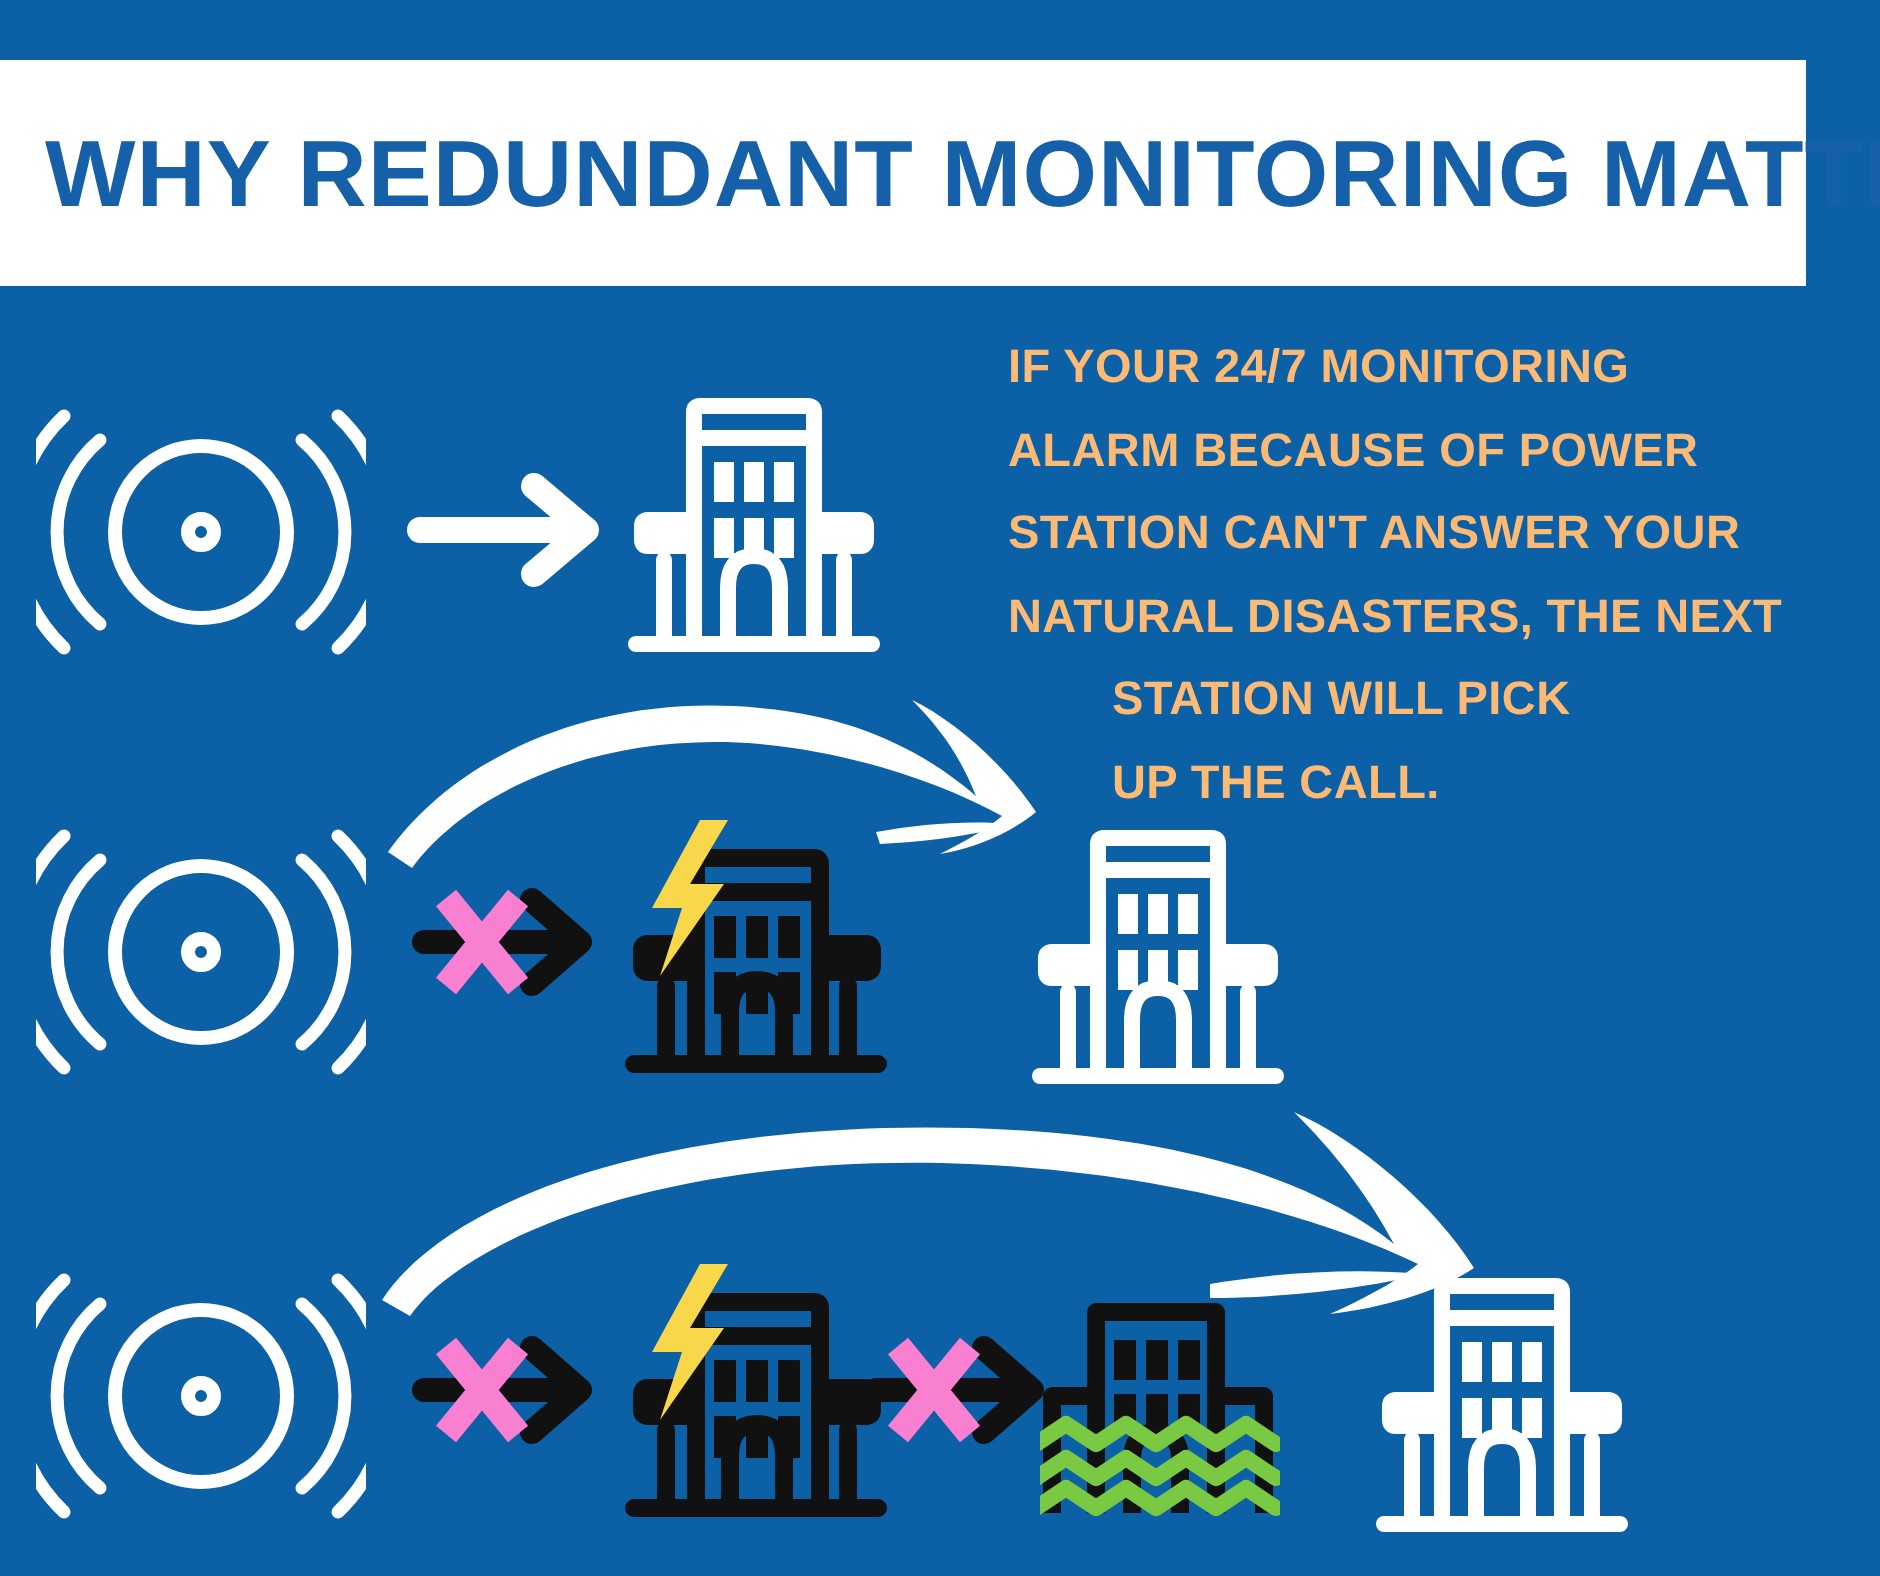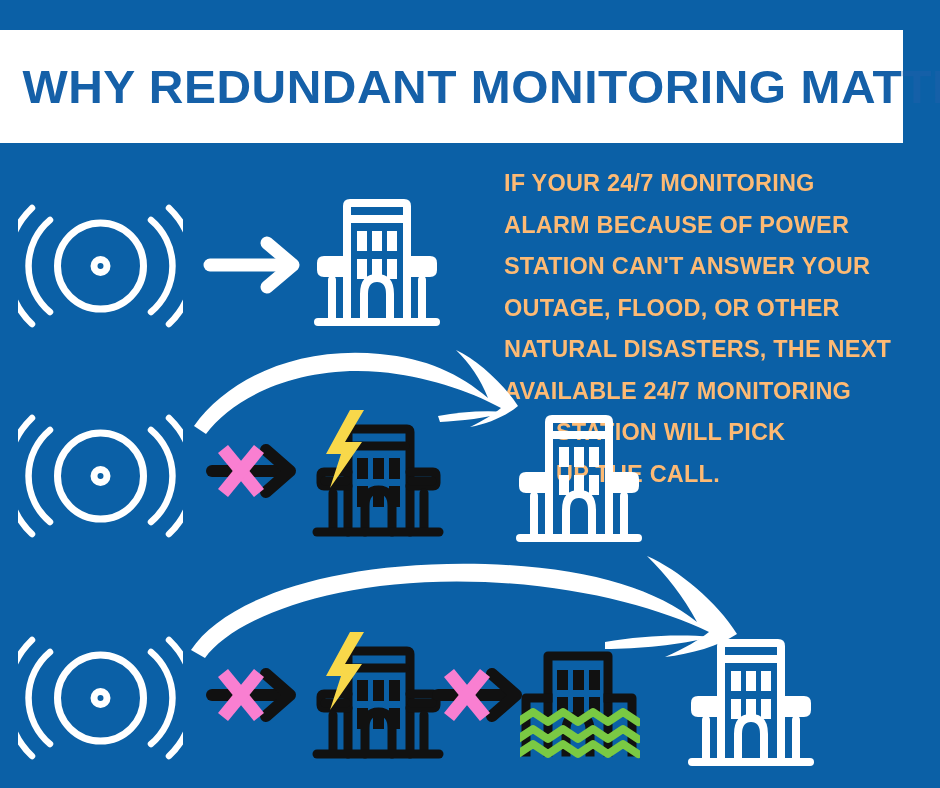--- a/index.html
+++ b/index.html
@@ -64,23 +64,21 @@
 <div id="poster">
 
   <div id="title-banner">
     <div id="title-text">WHY REDUNDANT MONITORING MATTERS</div>
   </div>
 
   <div id="body-copy">
     <span class="ln">IF YOUR 24/7 MONITORING</span>
     <span class="ln">ALARM BECAUSE OF POWER</span>
     <span class="ln">STATION CAN'T ANSWER YOUR</span>
-    <span class="ln">OUTAGE, FLOOD, OR OTHER</span>
     <span class="ln">NATURAL DISASTERS, THE NEXT</span>
-    <span class="ln">AVAILABLE  24/7 MONITORING</span>
     <span class="ln indent">STATION WILL PICK</span>
     <span class="ln indent">UP THE CALL.</span>
   </div>
 
   <div class="icon-slot" style="left:18px; top:196px; width:165px; height:140px;">
     <svg viewBox="0 0 165 140" width="165" height="140" aria-hidden="true">
       <g fill="none" stroke="#FFFFFF" stroke-linecap="round">
         <circle cx="82.5" cy="70" r="43" stroke-width="7"></circle>
         <circle cx="82.5" cy="70" r="6.5" stroke-width="7"></circle>
         <path d="M32 24 A 60 60 0 0 0 32 116" stroke-width="6.5"></path>

